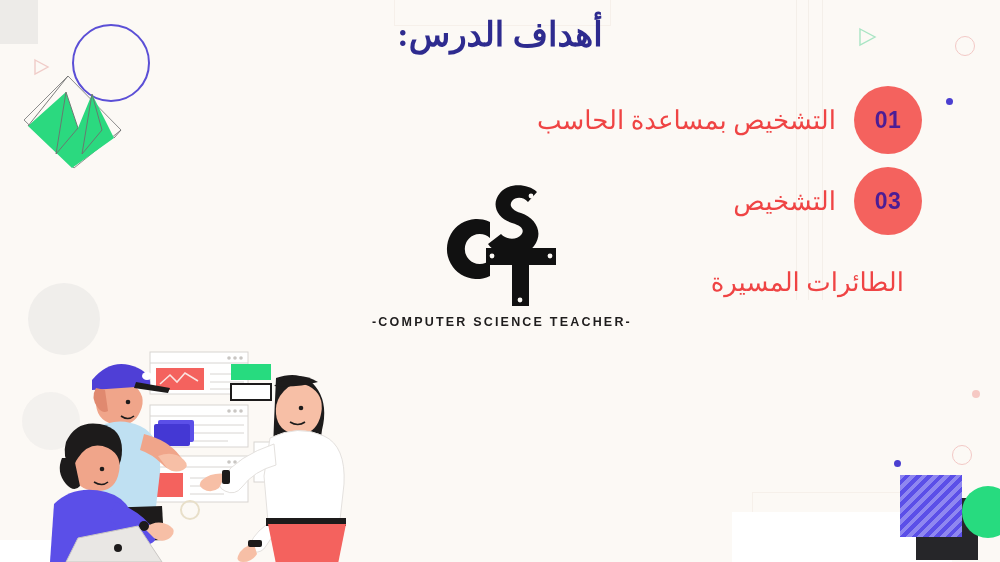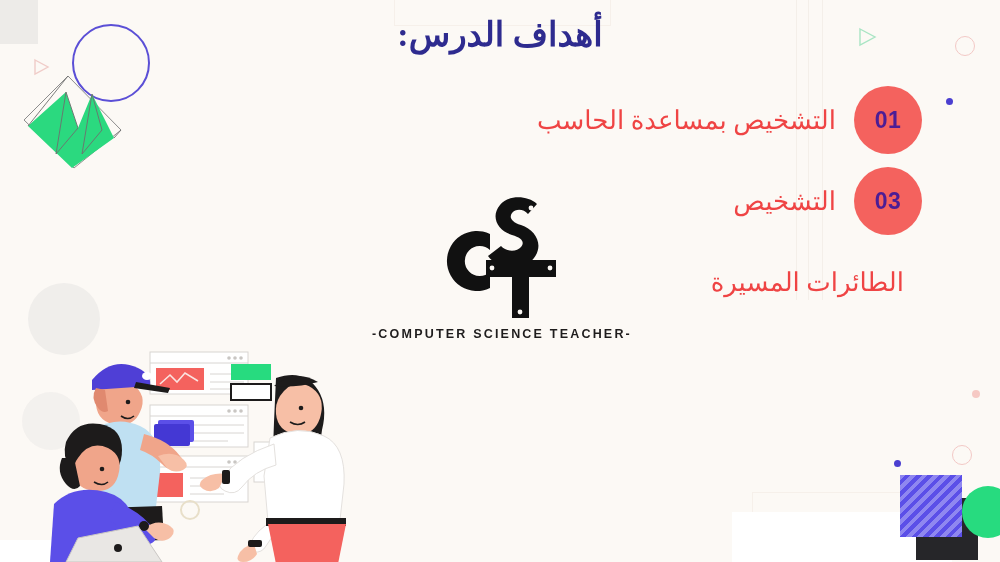--- a/index.html
+++ b/index.html
@@ -144,21 +144,21 @@
     font-family: "Liberation Serif", serif;
     font-size: 26px;
     color: #ef4444;
     white-space: nowrap;
   }
 
   
   .logo-wrap {
     position: absolute;
     left: 352px;
-    top: 178px;
+    top: 166px;
     width: 300px;
     text-align: center;
   }
   .logo-mark {
     display: block;
     margin: 0 auto;
   }
   .logo-tagline {
     margin-top: 4px;
     font-family: "Liberation Sans", sans-serif;

